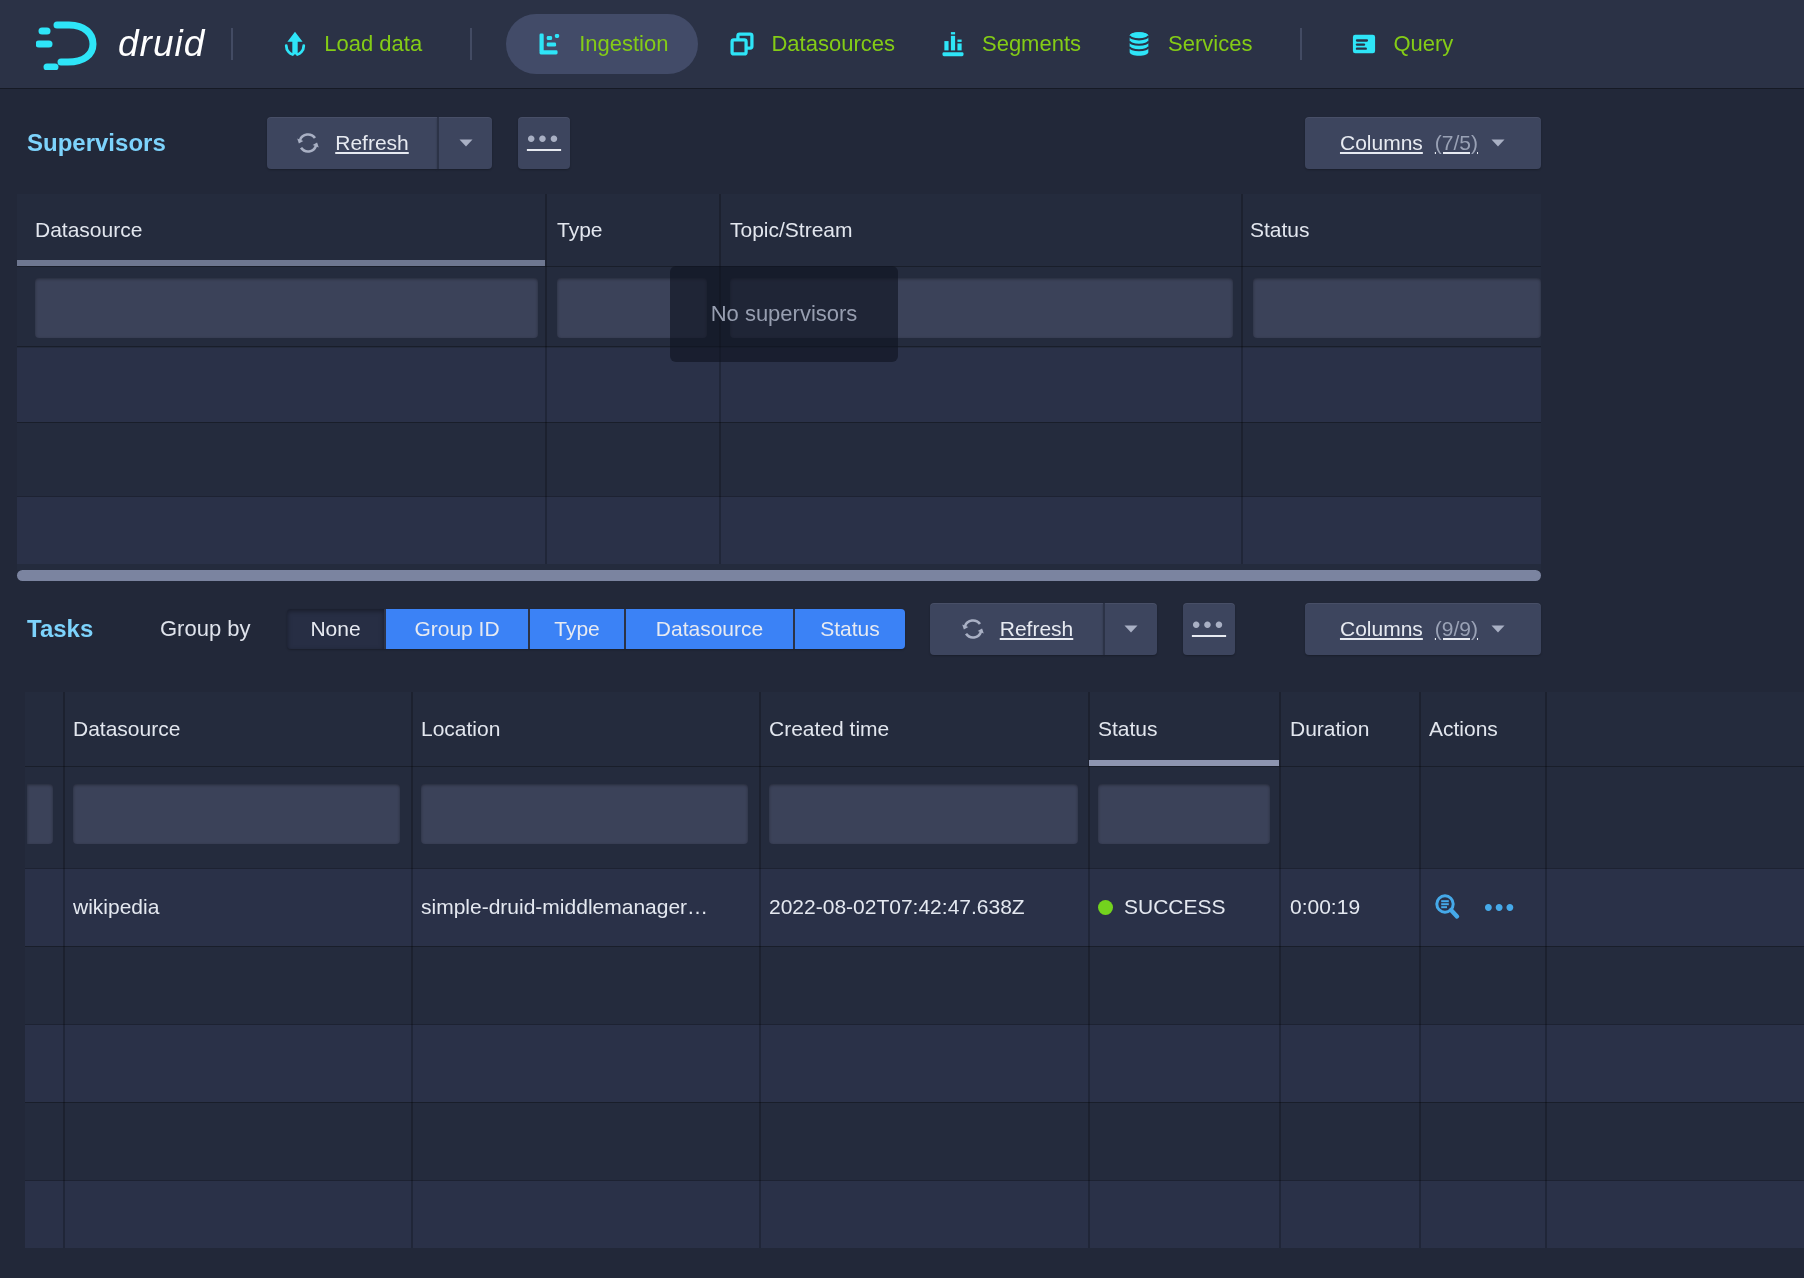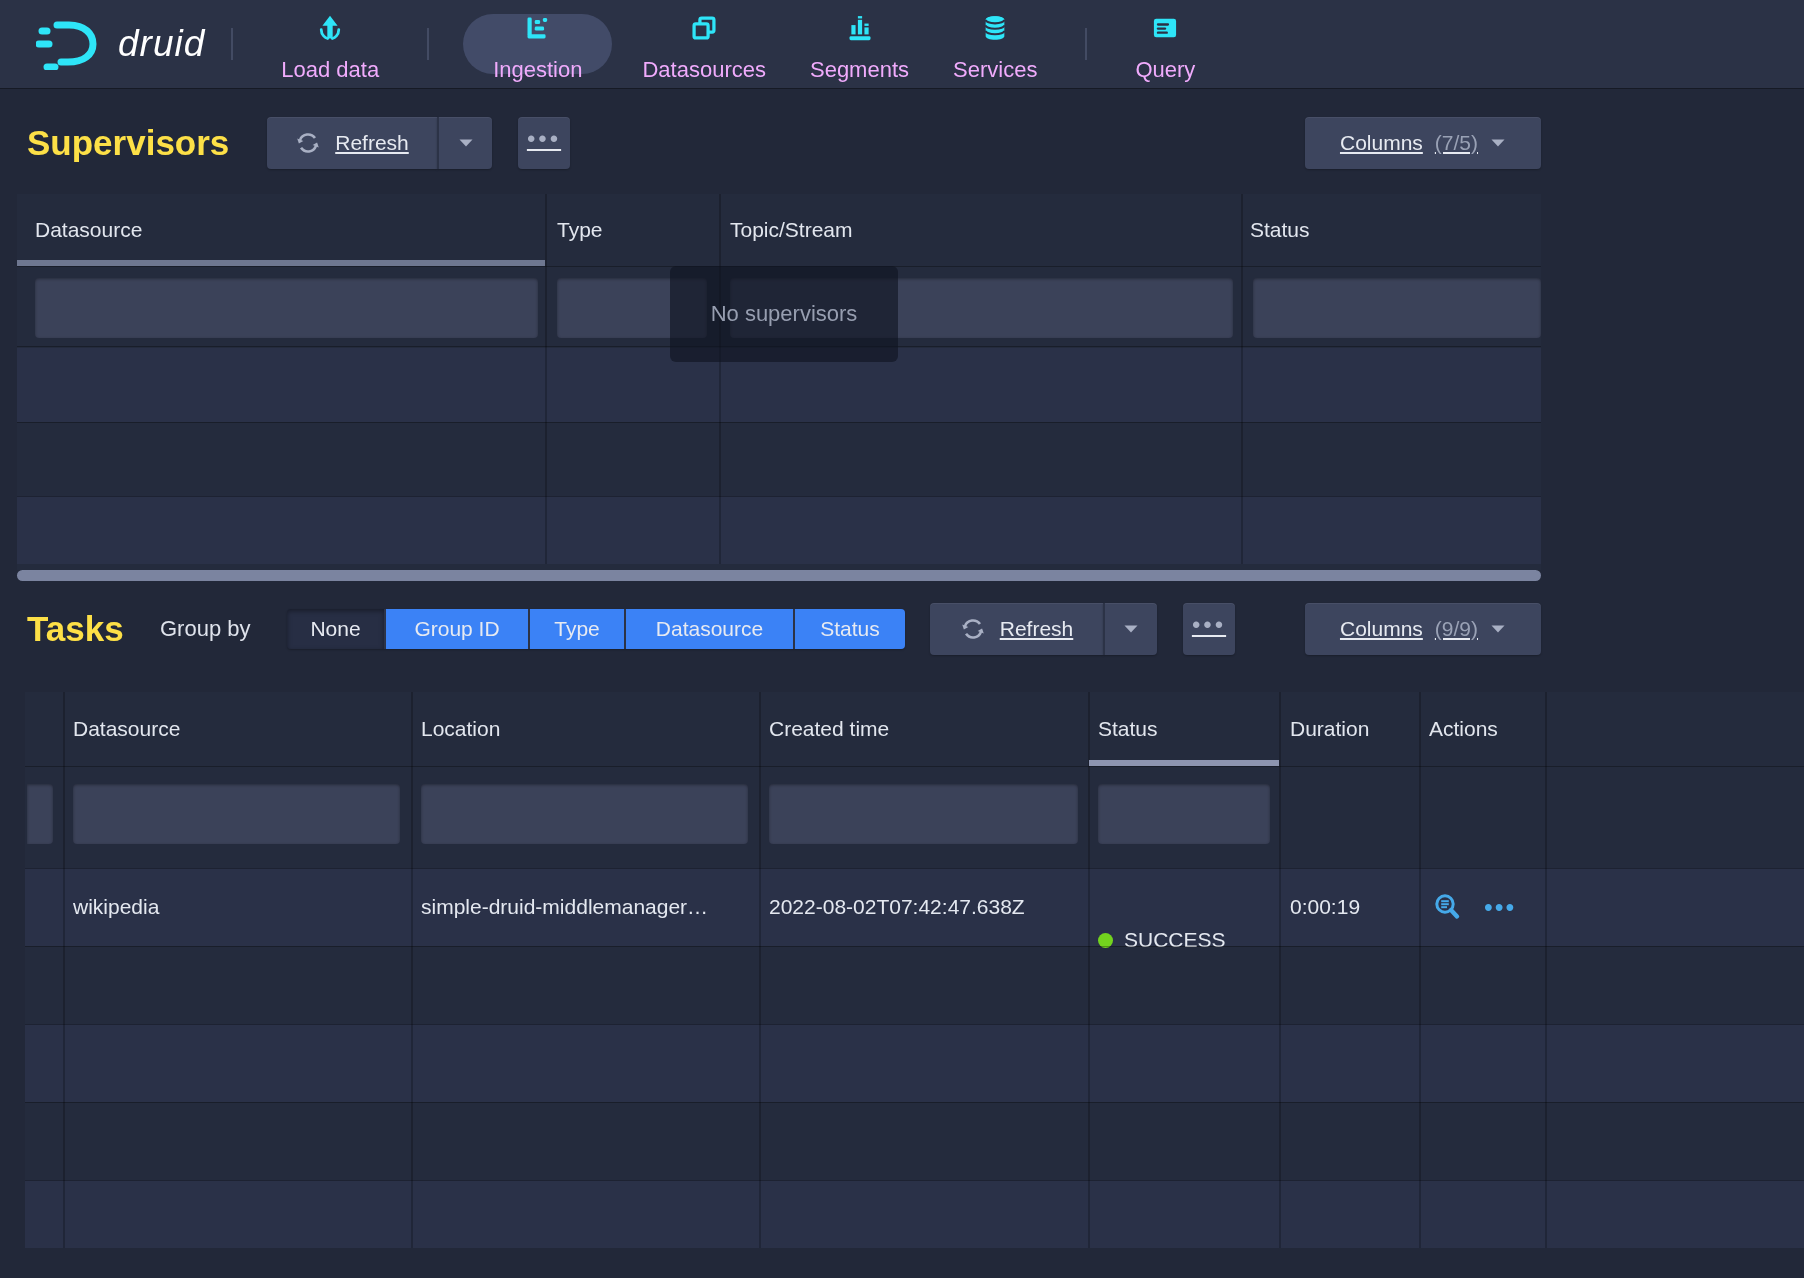--- a/index.html
+++ b/index.html
@@ -12,27 +12,27 @@
   }
   
   .nav {
     position:absolute; top:0; left:0; width:1804px; height:88px;
     background:#2b3246; display:flex; align-items:center; padding:0 36px;
     box-shadow:0 1px 0 rgba(0,0,0,.35);
   }
   .brand { display:flex; align-items:center; gap:16px; cursor:pointer; }
   .brand-text { font-size:37px; font-style:italic; font-weight:300; color:#ffffff; letter-spacing:1px; }
   .nav-sep { width:2px; height:32px; background:#434b63; margin:0 26px; }
-  .nav-item { display:flex; align-items:center; gap:15px; font-size:22px; color:#f0abfc; padding:0 8px; margin:0 14px; cursor:pointer; height:60px;flex-direction:column; }
+  .nav-item { display:flex; align-items:center; gap:15px; font-size:22px; color:#84cc16; padding:0 8px; margin:0 14px; cursor:pointer; height:60px; }
   .nav-pill { background:#424b68; border-radius:30px; padding:0 30px; margin:0 8px; }
   .cyan { color:#2ee5f8; }
   .icon { display:inline-flex; flex:none; }
   
   .toolbar { position:absolute; left:0; width:1804px; height:62px; }
-  .sec-title { position:absolute; left:27px; top:50%; transform:translateY(-50%); font-size:35px; font-weight:700; color:#fde047; }
+  .sec-title { position:absolute; left:27px; top:50%; transform:translateY(-50%); font-size:24px; font-weight:700; color:#7dd3fc; }
   .btn {
     position:absolute; top:50%; transform:translateY(-50%);
     height:52px; background:#3d455e; border-radius:4px;
     display:flex; align-items:center; justify-content:center;
     font-size:21px; color:#e7eaf1; cursor:pointer;
     box-shadow:inset 0 1px 0 rgba(255,255,255,.06), 0 1px 2px rgba(0,0,0,.25);
     text-decoration:underline;
   }
   .btn .icon { color:#a9b0c4; }
   .muted { color:#99a1b5; }
@@ -54,21 +54,21 @@
   .stripe-light { position:absolute; left:0; width:100%; background:#2a3148; }
   .stripe-dark  { position:absolute; left:0; width:100%; background:#242b3d; }
   .overlay-empty {
     position:absolute; display:flex; align-items:center; justify-content:center;
     background:rgba(15,20,32,.62); border-radius:6px;
     font-size:22px; color:#979eb0; z-index:5;
   }
   .scrollbar { position:absolute; height:11px; border-radius:6px; background:#7b84a0; cursor:pointer; }
   .cell { position:absolute; top:50%; transform:translateY(-50%); font-size:21px; color:#e4e8f0; white-space:nowrap; }
   .ellip { overflow:hidden; text-overflow:ellipsis; }
-  .status-cell { display:flex; align-items:center; gap:11px;margin-top:33px; }
+  .status-cell { display:flex; align-items:center; gap:11px; }
   .dot-success { width:15px; height:15px; border-radius:50%; background:#73d31e; flex:none; }
   .action-icons { display:flex; align-items:center; gap:22px; color:#45a9e9; }
   .blue-dots { font-size:25px; letter-spacing:2px; color:#45a9e9; cursor:pointer; line-height:1; }
 </style>
 </head>
 <body>
 
 <div class="nav">
   <div class="brand">
     <span class="icon cyan">

